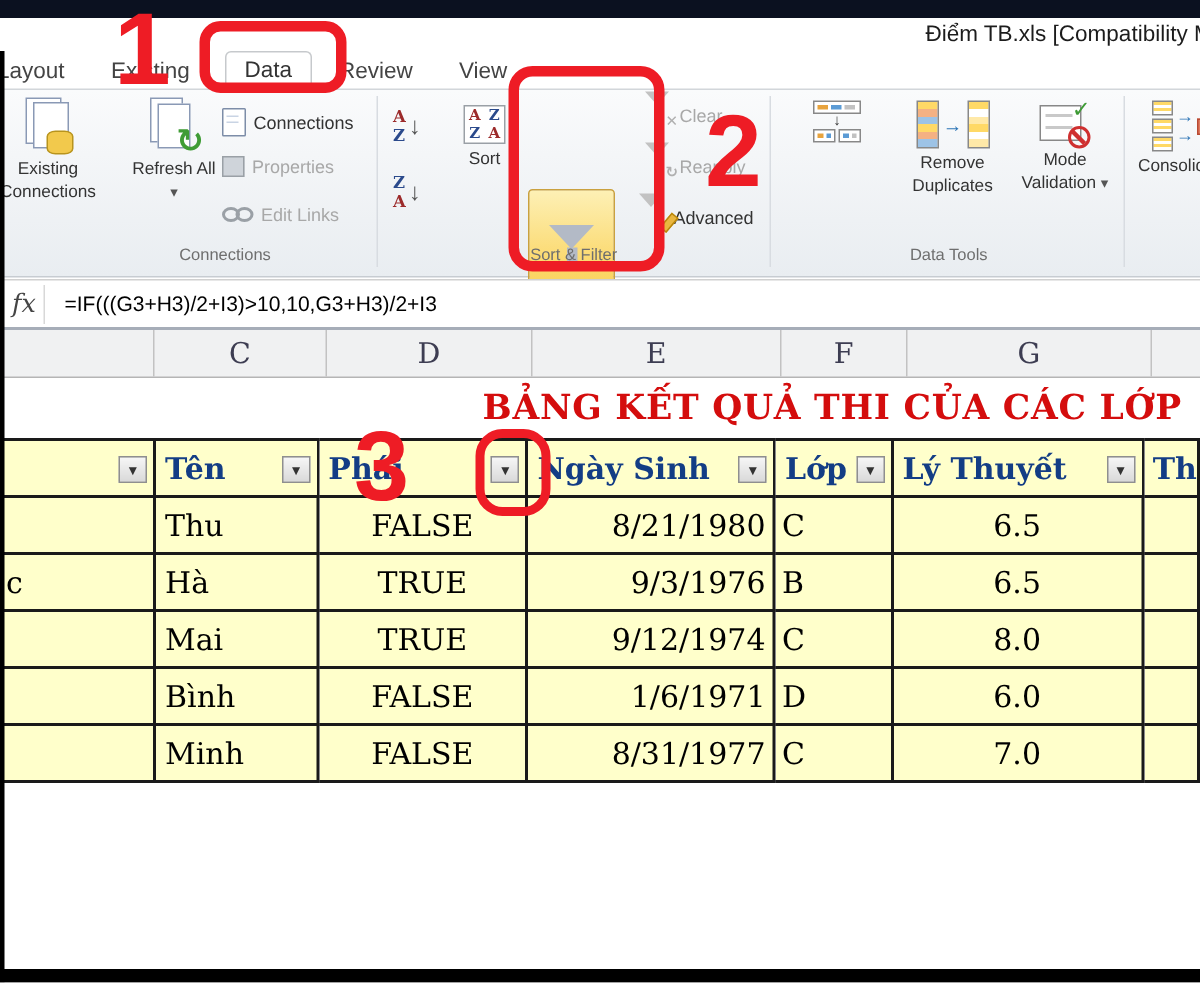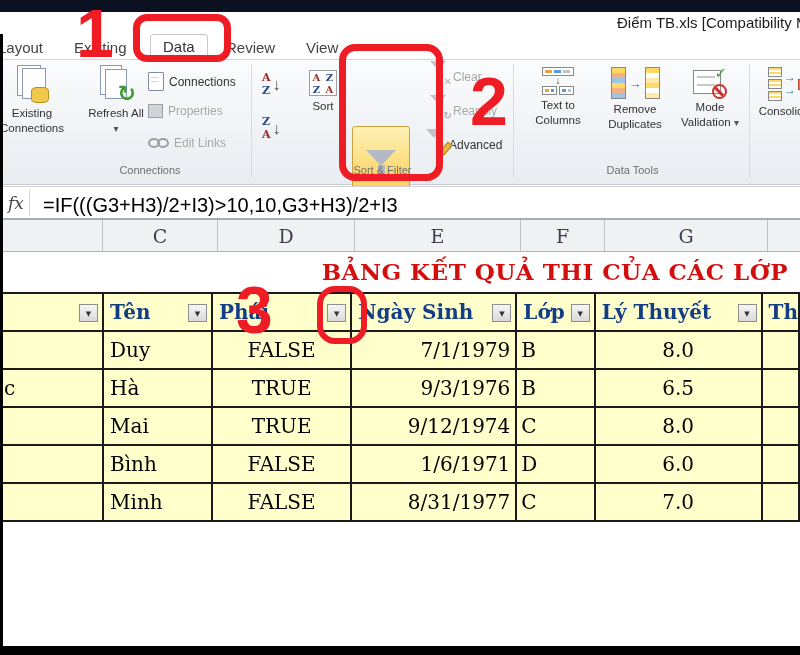--- a/index.html
+++ b/index.html
@@ -87,21 +87,21 @@
   .cons .stack{display:flex;flex-direction:column;gap:2px;}
   .cons .mini{width:12px;height:8px;border:1px solid #888;
       background:repeating-linear-gradient(180deg,#ffd966 0 2px,#fff 2px 4px);}
   .cons .ars{color:#2e75b6;font-weight:bold;font-size:12px;line-height:1.1;display:flex;flex-direction:column;}
   .cons .redbox{width:10px;height:9px;background:#e07a5f;border:1px solid #b84a33;}
   
   .fbar{position:absolute;left:0;top:186px;width:800px;height:34px;background:#fff;
         border-top:1px solid #d0d0d0;border-bottom:2px solid #a6adb8;box-sizing:border-box;}
   .fx{position:absolute;left:8px;top:6px;font:italic 17px "DejaVu Serif",serif;color:#454545;}
   .fbar .div{position:absolute;left:29px;top:3px;width:1px;height:26px;background:#d8d8d8;}
-  .formula{position:absolute;left:43px;top:7px;font-size:20px;color:#000;white-space:nowrap;}
+  .formula{position:absolute;left:43px;top:7px;font-size:14px;color:#000;white-space:nowrap;}
   
   .colrow{position:absolute;left:0;top:220px;width:800px;height:32px;background:#f0f1f2;
           border-bottom:1px solid #b5b5b5;box-sizing:border-box;display:flex;}
   .colcell{border-right:1px solid #c2c2c2;display:flex;align-items:center;justify-content:center;
            font:19px "DejaVu Serif",serif;color:#3d3d52;box-sizing:border-box;}
   
   .titlerow{position:absolute;left:0;top:252px;width:800px;height:40px;background:#fff;}
   .sheet-title{position:absolute;right:12px;top:6px;font:bold 23px "DejaVu Serif",serif;color:#d40d0d;
                white-space:nowrap;letter-spacing:.5px;}
   .gridwrap{position:absolute;left:0;top:292px;width:800px;}
@@ -239,21 +239,20 @@
           <div class="dashbox" style="width:15px;">
               <i class="d-or" style="width:5px;"></i>
               <i class="d-bl" style="width:4px;"></i>
             </div>
           <div class="dashbox" style="width:15px;">
               <i class="d-bl" style="width:5px;"></i>
               <i class="d-gy" style="width:4px;"></i>
             </div>
         </div>
       </div>
-      <div class="btn-label">Text to Columns</div>
     </div>
     <div class="btn-big" style="left:598px;top:7px;width:74px;">
       <div class="rd">
         <span class="colstripe"></span>
         <span class="ar">→</span>
         <span class="colstripe light"></span>
       </div>
       <div class="btn-label">Remove Duplicates</div>
     </div>
     <div class="btn-big" style="left:674px;top:7px;width:72px;">
@@ -320,31 +319,31 @@
           <th><span>Tên</span><span class="ddbtn"></span></th>
           <th><span>Phái</span><span class="ddbtn"></span></th>
           <th><span>Ngày Sinh</span><span class="ddbtn"></span></th>
           <th><span>Lớp</span><span class="ddbtn"></span></th>
           <th><span>Lý Thuyết</span><span class="ddbtn"></span></th>
           <th><span>Th</span></th>
         </tr>
       </thead>
       <tbody>
 
-
-
     <tr>
       <td class="c-spill"></td>
-      <td class="c-name">Duy</td>
+      <td class="c-name">Thu</td>
       <td class="c-phai">FALSE</td>
-      <td class="c-date">7/1/1979</td>
-      <td class="c-lop">B</td>
-      <td class="c-score">8.0</td>
-      <td class="c-empty"></td>
-    </tr>
+      <td class="c-date">8/21/1980</td>
+      <td class="c-lop">C</td>
+      <td class="c-score">6.5</td>
+      <td class="c-empty"></td>
+    </tr>
+
+
 
     <tr>
       <td class="c-spill">c</td>
       <td class="c-name">Hà</td>
       <td class="c-phai">TRUE</td>
       <td class="c-date">9/3/1976</td>
       <td class="c-lop">B</td>
       <td class="c-score">6.5</td>
       <td class="c-empty"></td>
     </tr>

